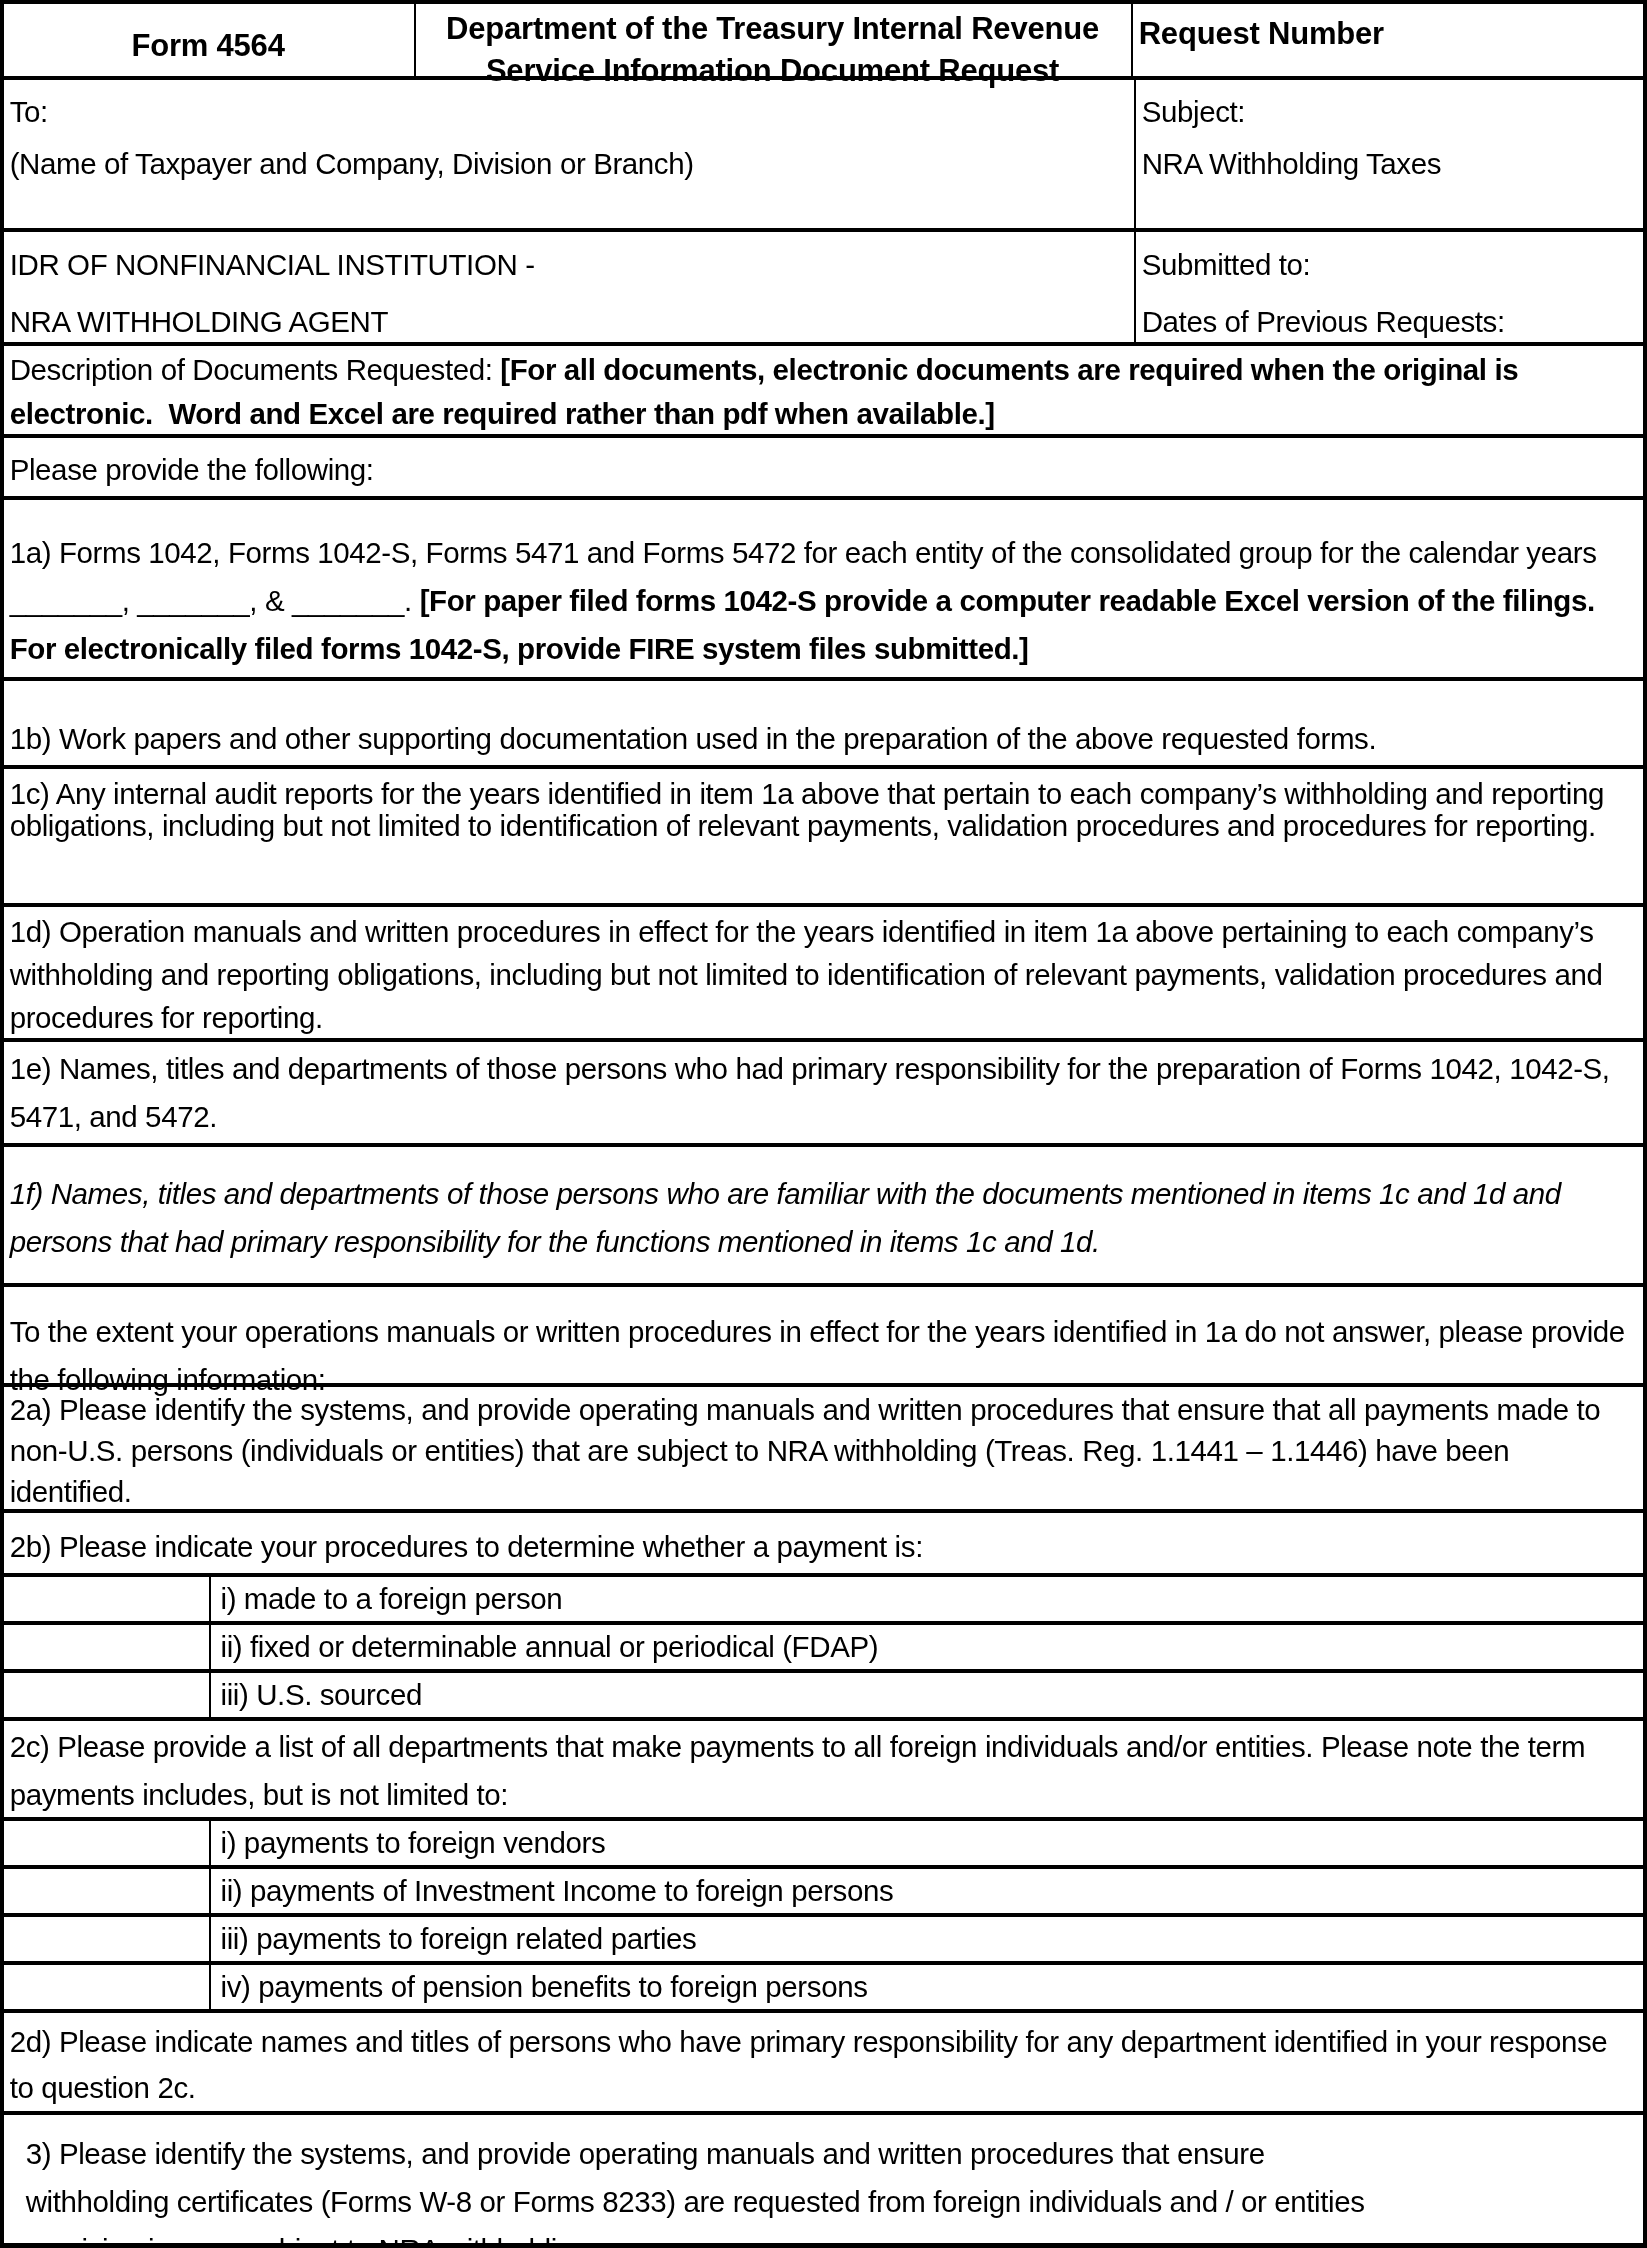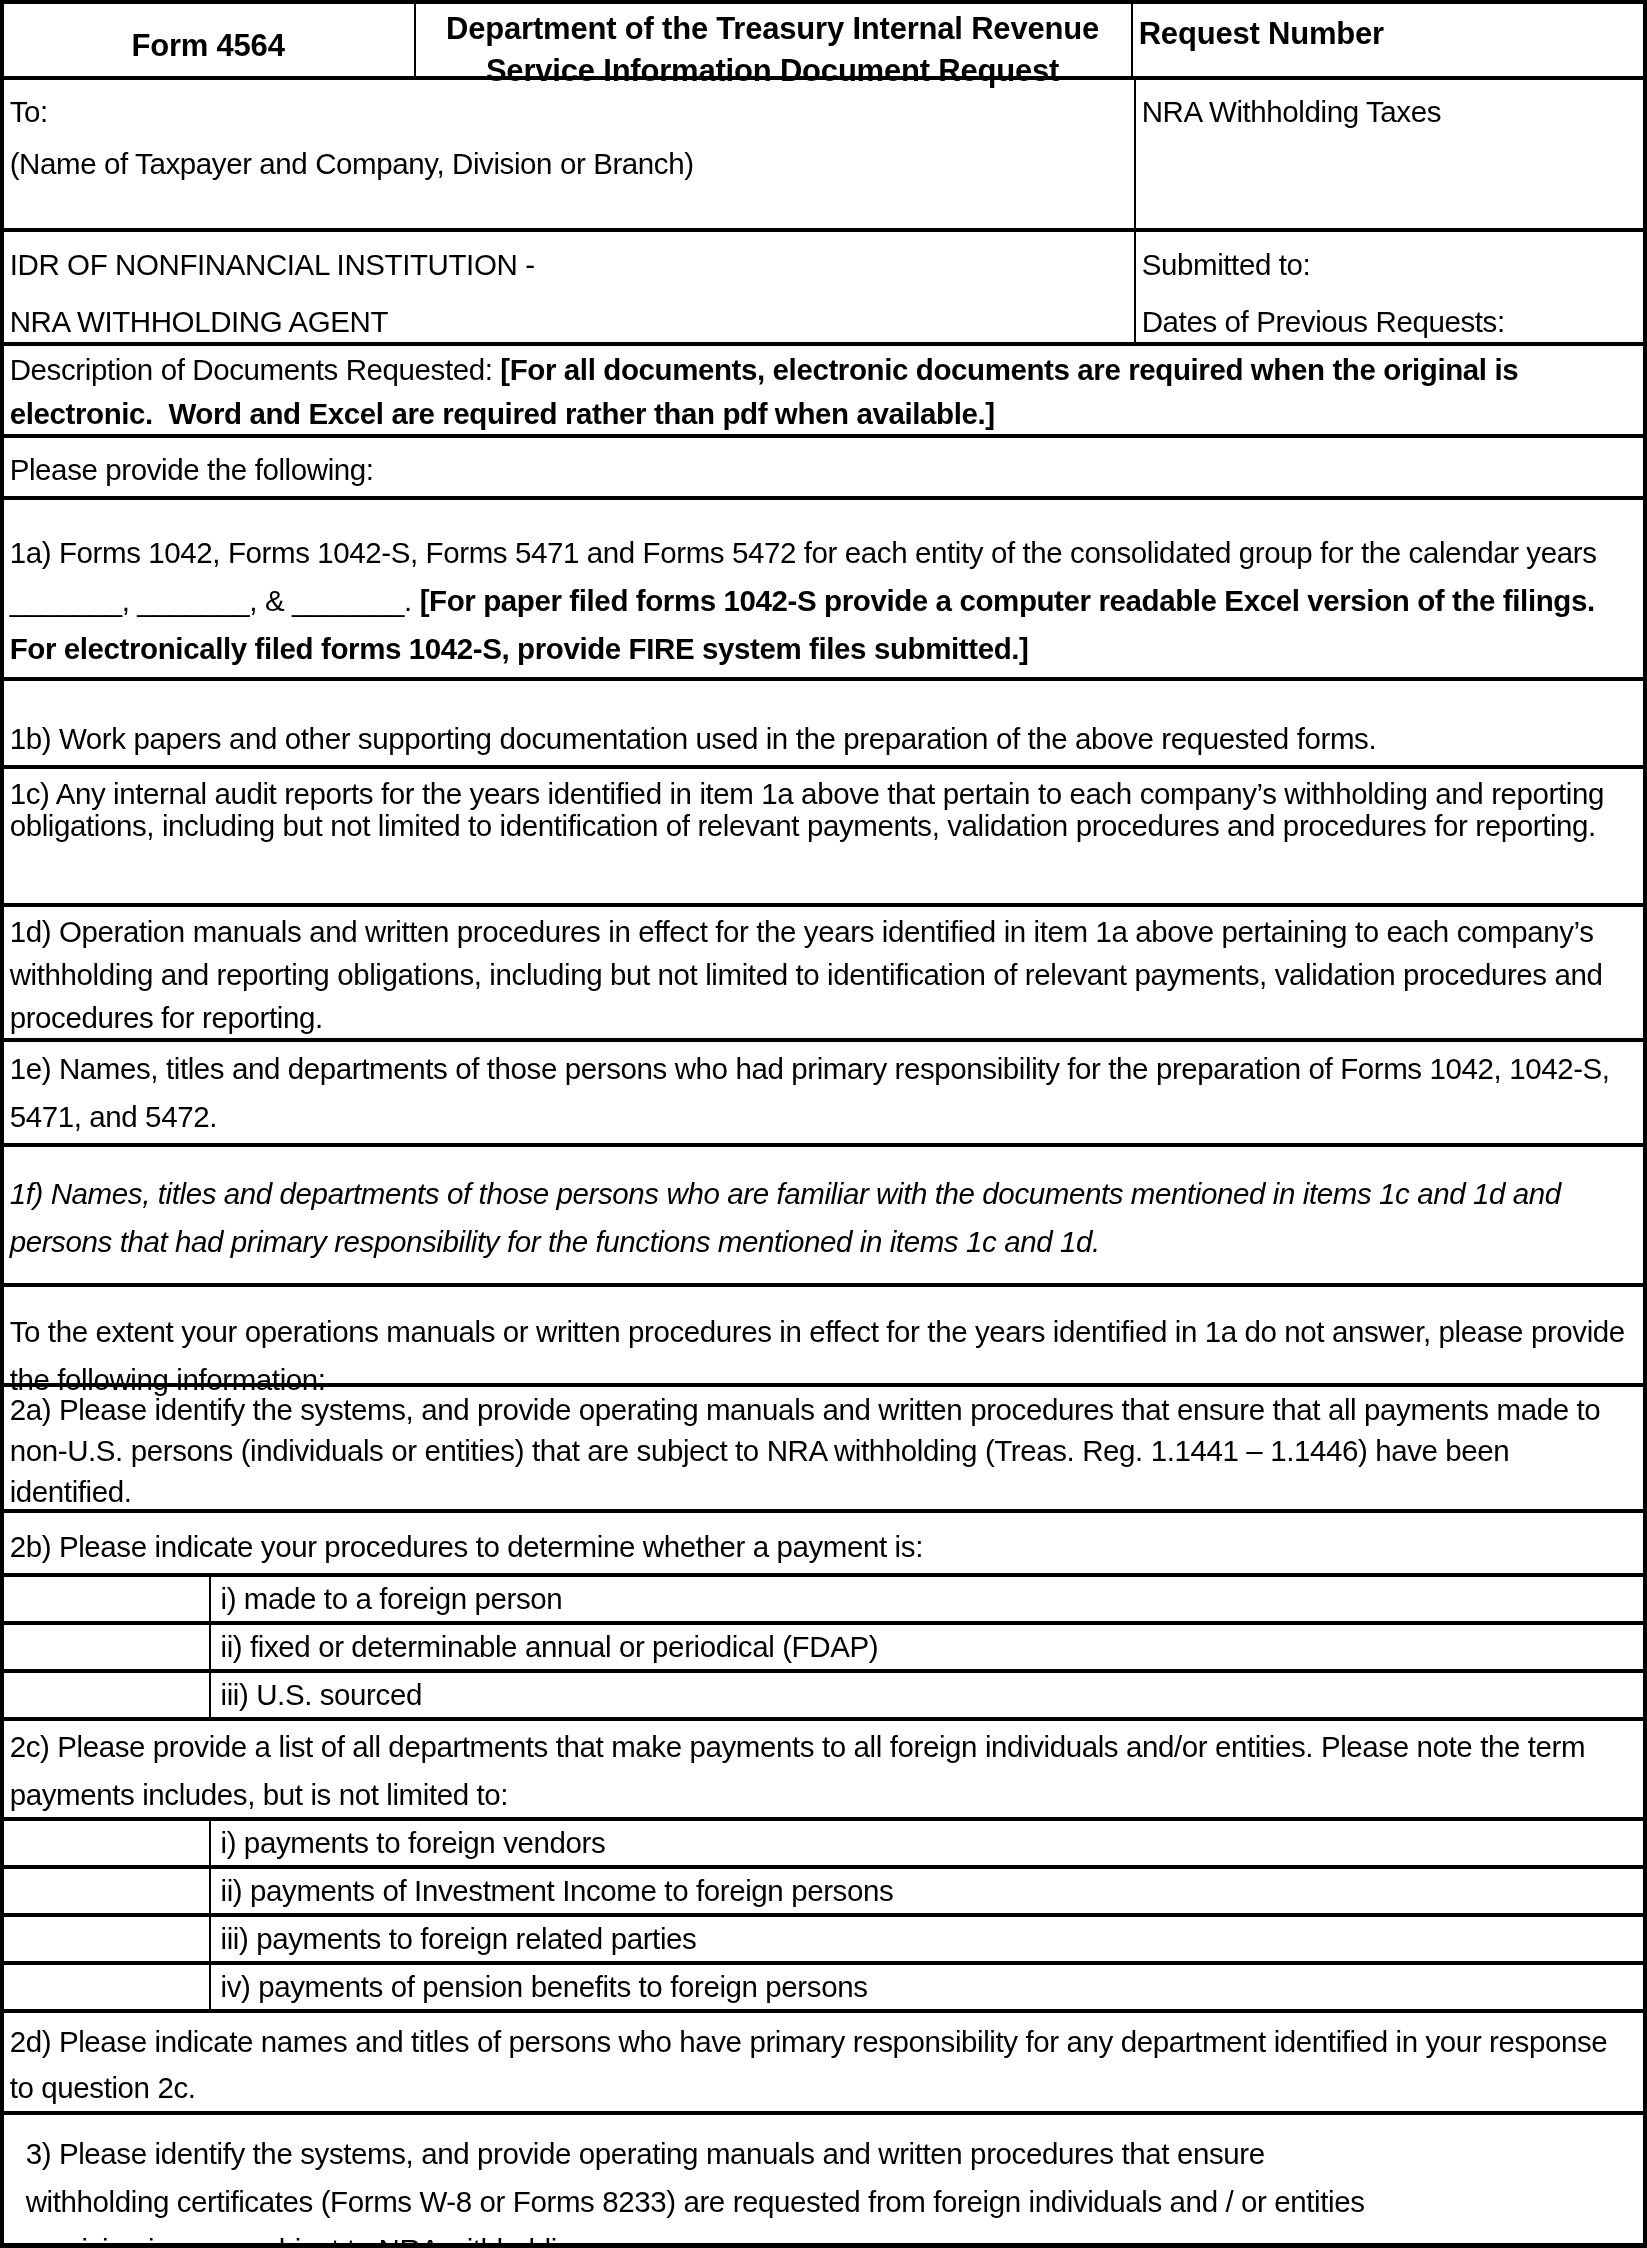--- a/index.html
+++ b/index.html
@@ -80,20 +80,21 @@
       <span class="t hd">Request Number</span>
     </div>
   </div>
 
   <div class="row r-to">
     <div class="cell vr c-wide">
       <div class="t">To:</div>
       <div class="t">(Name of Taxpayer and Company, Division or Branch)</div>
     </div>
     <div class="cell c-right">
+      <div class="t">Subject:</div>
       <div class="t">NRA Withholding Taxes</div>
     </div>
   </div>
 
   <div class="row r-idr">
     <div class="cell vr c-wide">
       <div class="t">IDR OF NONFINANCIAL INSTITUTION -
 NRA WITHHOLDING AGENT</div>
     </div>
     <div class="cell c-right">

